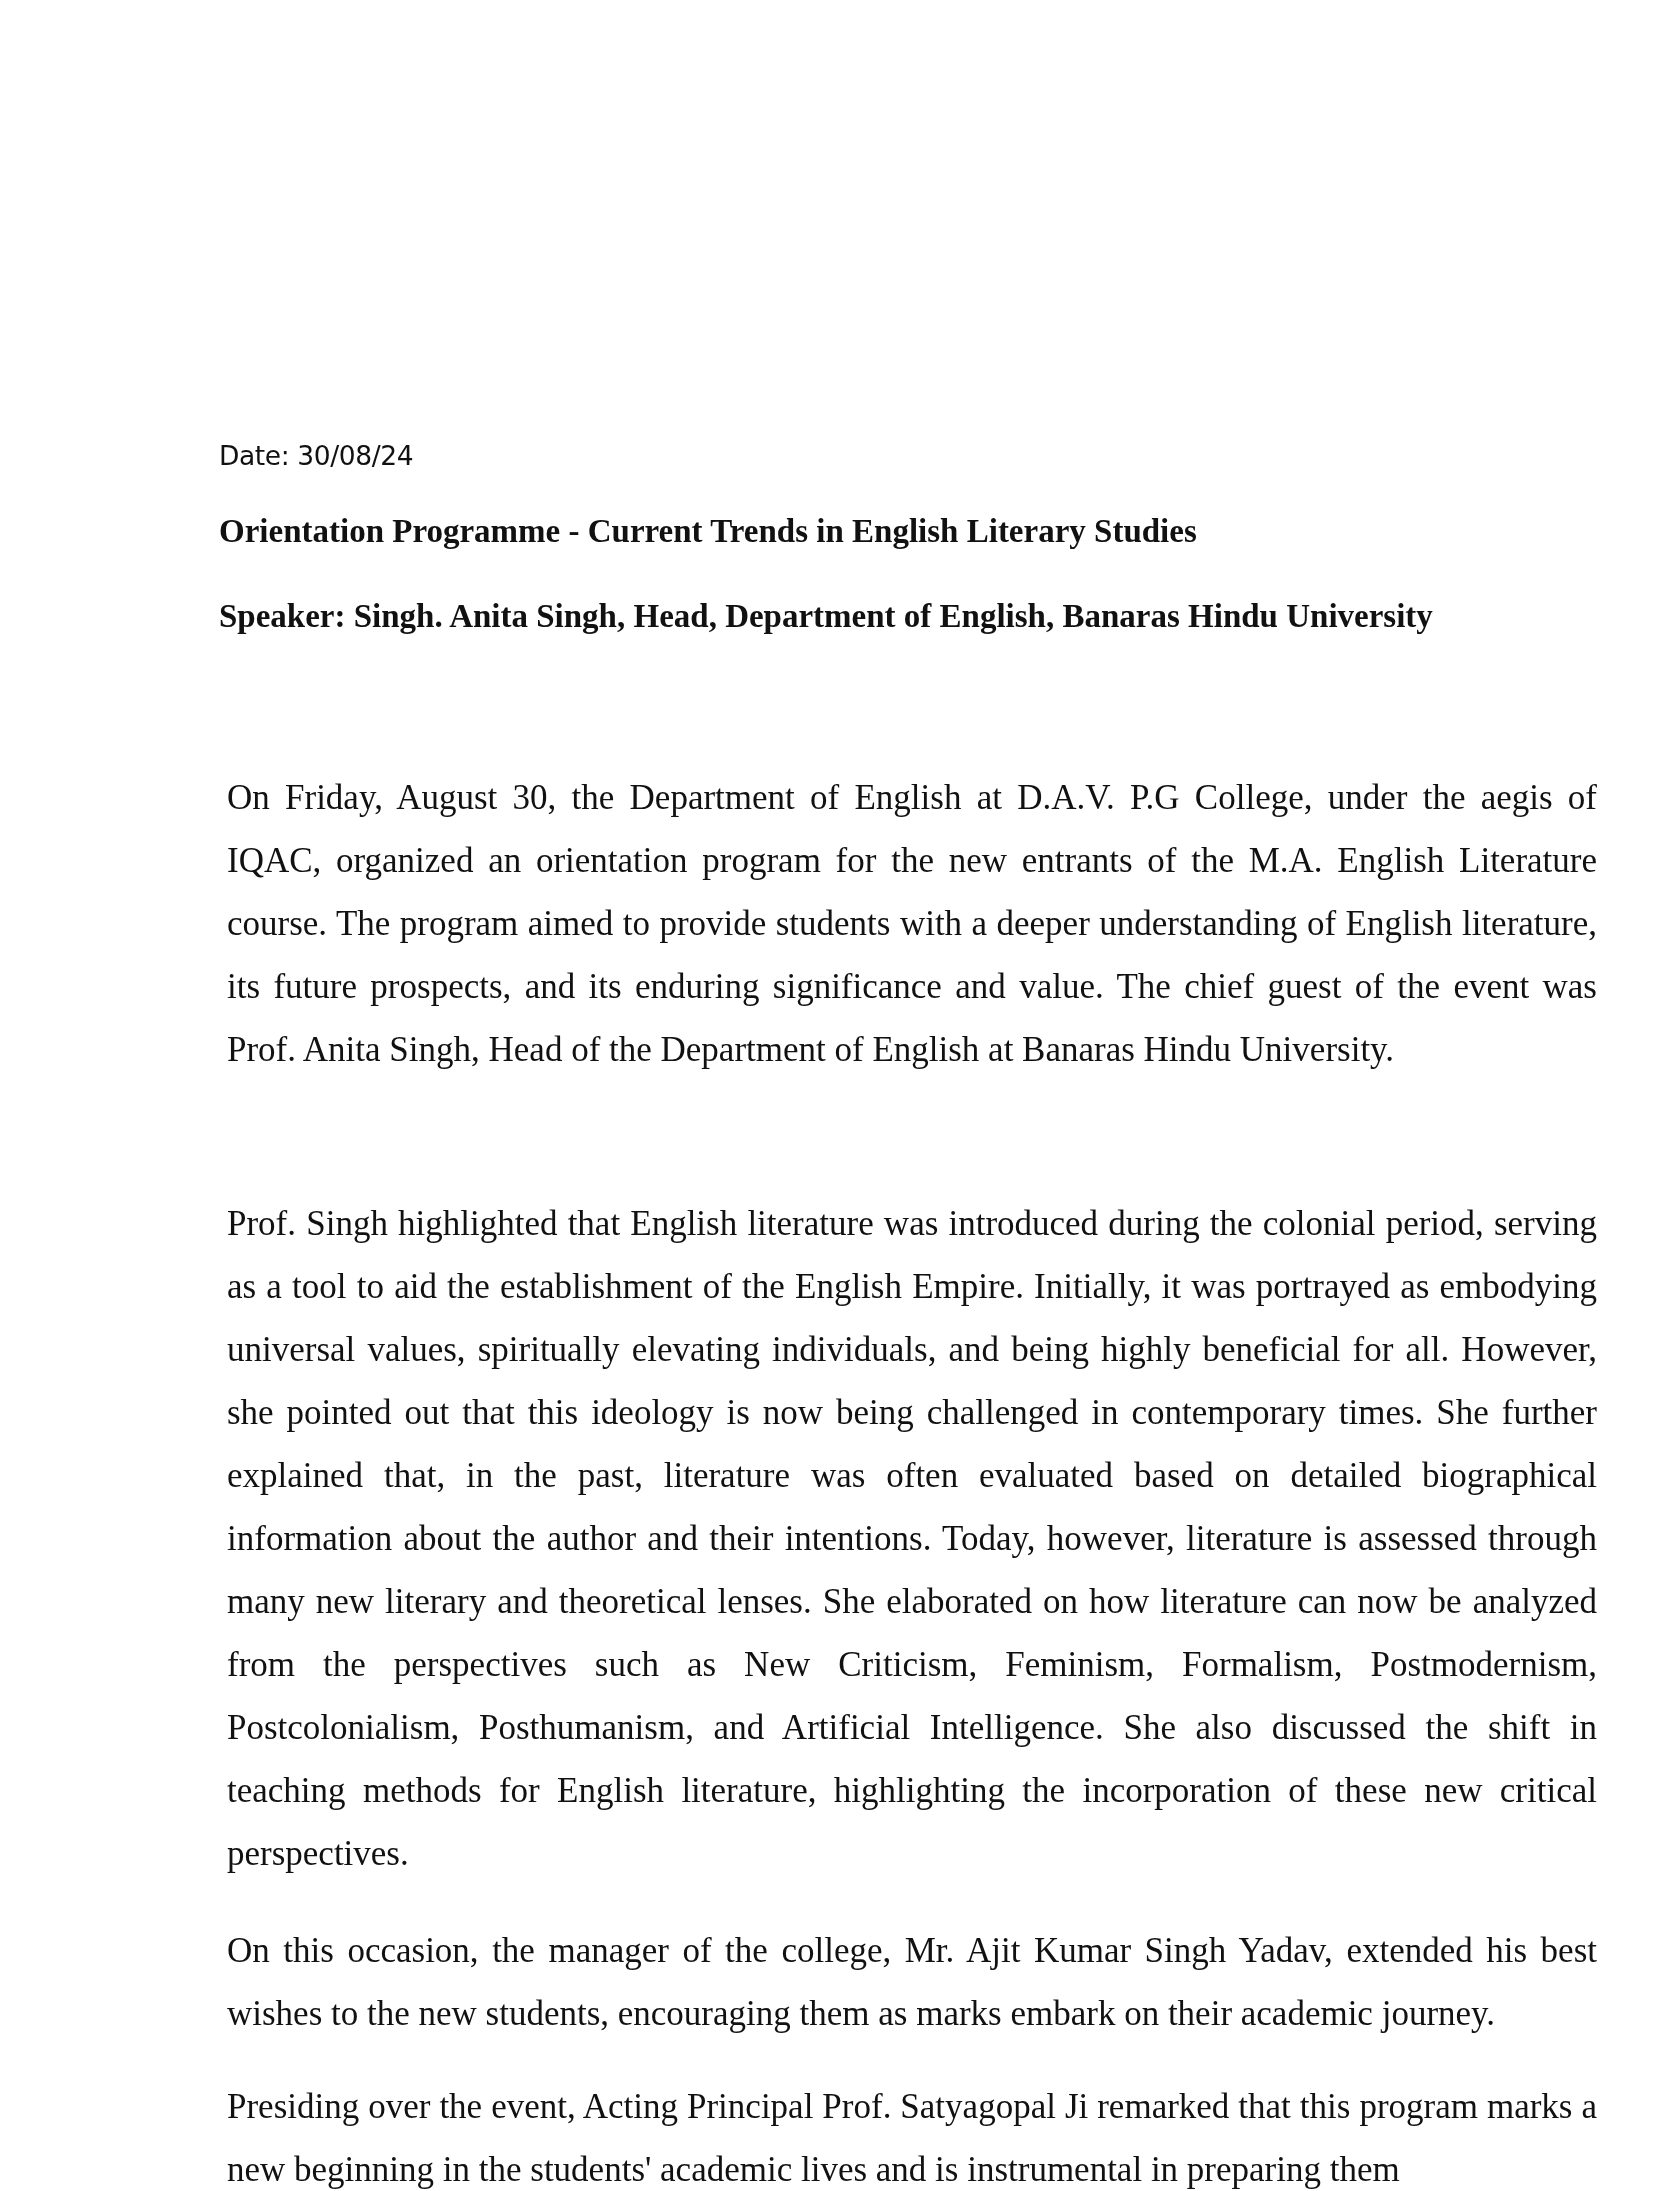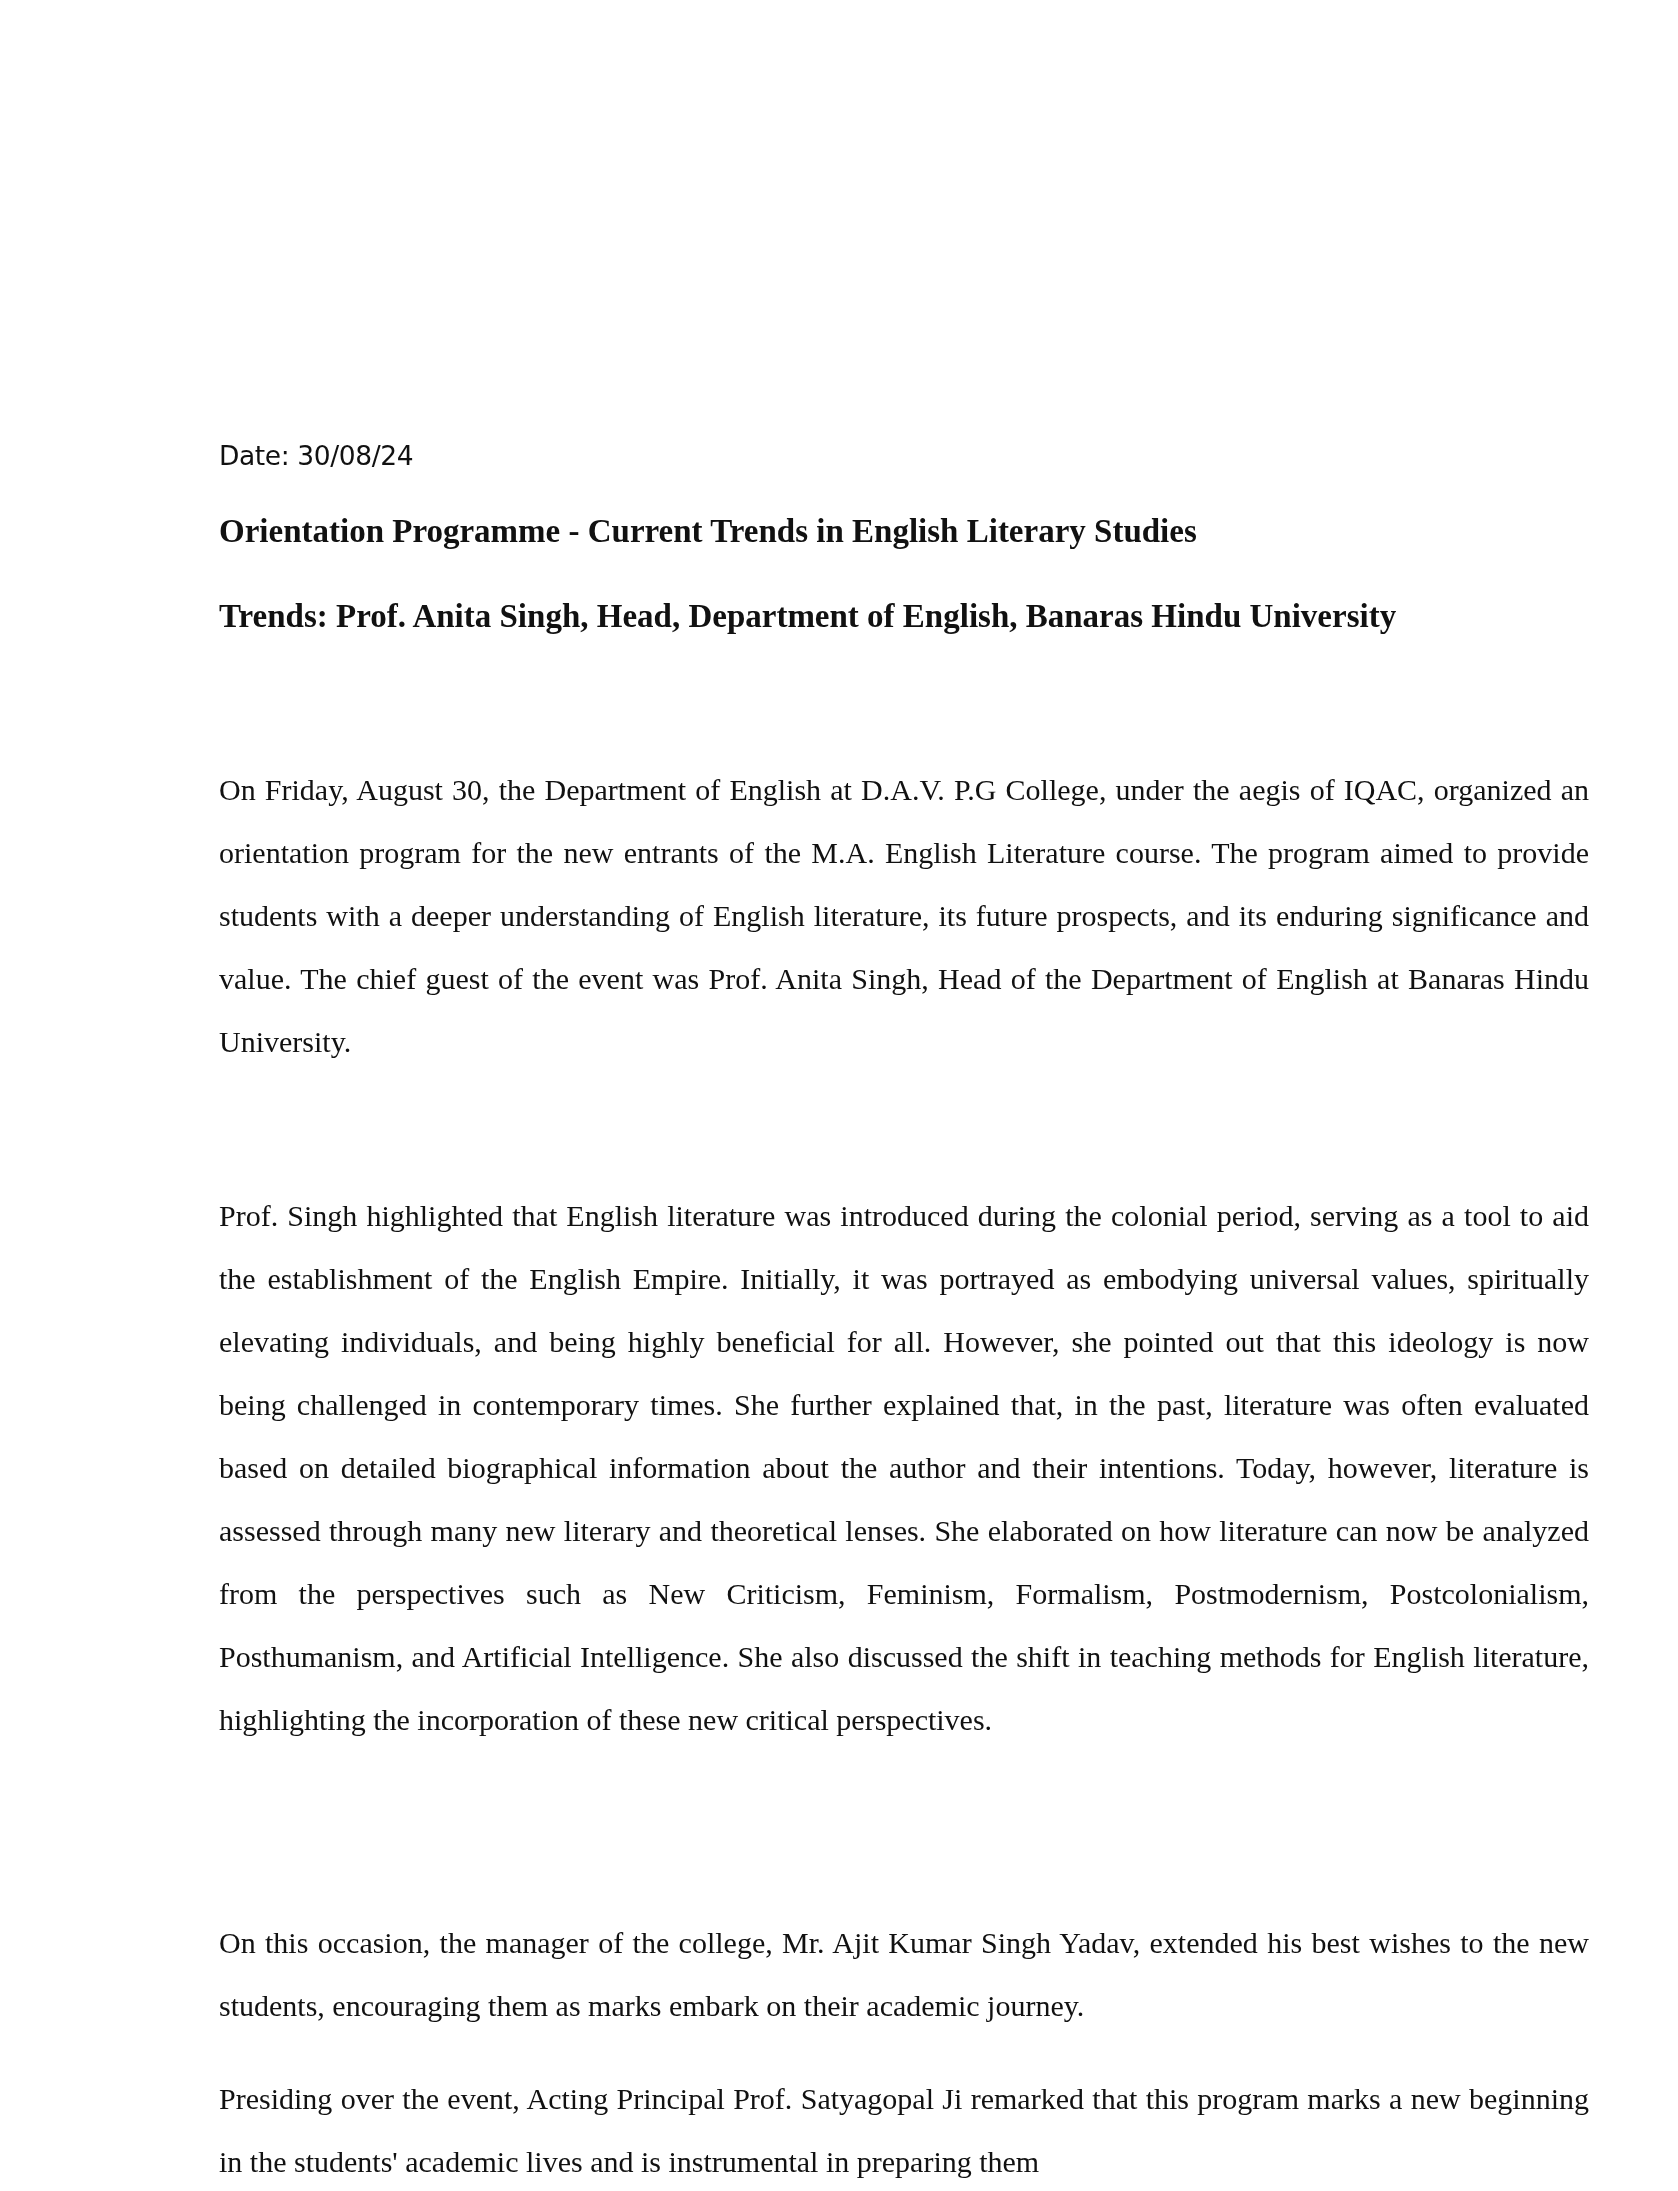--- a/index.html
+++ b/index.html
@@ -38,36 +38,36 @@
       font-size: 33px;
       line-height: 41px;
       white-space: nowrap;
     }
     .title { top: 511px; text-align: center; }
     .speaker { top: 596px; }
     .para {
       position: absolute;
       left: 0;
       width: 1370px;
-      margin: 0;
+      margin: 8px;
       font-family: "Liberation Serif", serif;
-      font-size: 30px;
+      font-size: 35px;
       line-height: 63px;
       text-align: justify;
     }
     .p1 { top: 758px; }
     .p2 { top: 1184px; }
     .p3 { top: 1911px; }
     .p4 { top: 2067px; }
   </style>
 </head>
 <body>
 
 <div class="page">
   <div class="date">Date: 30/08/24</div>
   <div class="title">Orientation Programme - Current Trends in English Literary Studies</div>
-  <div class="speaker">Trends: Prof. Anita Singh, Head, Department of English, Banaras Hindu University</div>
+  <div class="speaker">Speaker: Singh. Anita Singh, Head, Department of English, Banaras Hindu University</div>
   <p class="para p1">On Friday, August 30, the Department of English at D.A.V. P.G College, under the aegis of IQAC, organized an orientation program for the new entrants of the M.A. English Literature course. The program aimed to provide students with a deeper understanding of English literature, its future prospects, and its enduring significance and value. The chief guest of the event was Prof. Anita Singh, Head of the Department of English at Banaras Hindu University.</p>
   <p class="para p2">Prof. Singh highlighted that English literature was introduced during the colonial period, serving as a tool to aid the establishment of the English Empire. Initially, it was portrayed as embodying universal values, spiritually elevating individuals, and being highly beneficial for all. However, she pointed out that this ideology is now being challenged in contemporary times. She further explained that, in the past, literature was often evaluated based on detailed biographical information about the author and their intentions. Today, however, literature is assessed through many new literary and theoretical lenses. She elaborated on how literature can now be analyzed from the perspectives such as New Criticism, Feminism, Formalism, Postmodernism, Postcolonialism, Posthumanism, and Artificial Intelligence. She also discussed the shift in teaching methods for English literature, highlighting the incorporation of these new critical perspectives.</p>
   <p class="para p3">On this occasion, the manager of the college, Mr. Ajit Kumar Singh Yadav, extended his best wishes to the new students, encouraging them as marks embark on their academic journey.</p>
   <p class="para p4">Presiding over the event, Acting Principal Prof. Satyagopal Ji remarked that this program marks a new beginning in the students' academic lives and is instrumental in preparing them</p>
 </div>
 
 
 </body></html>

